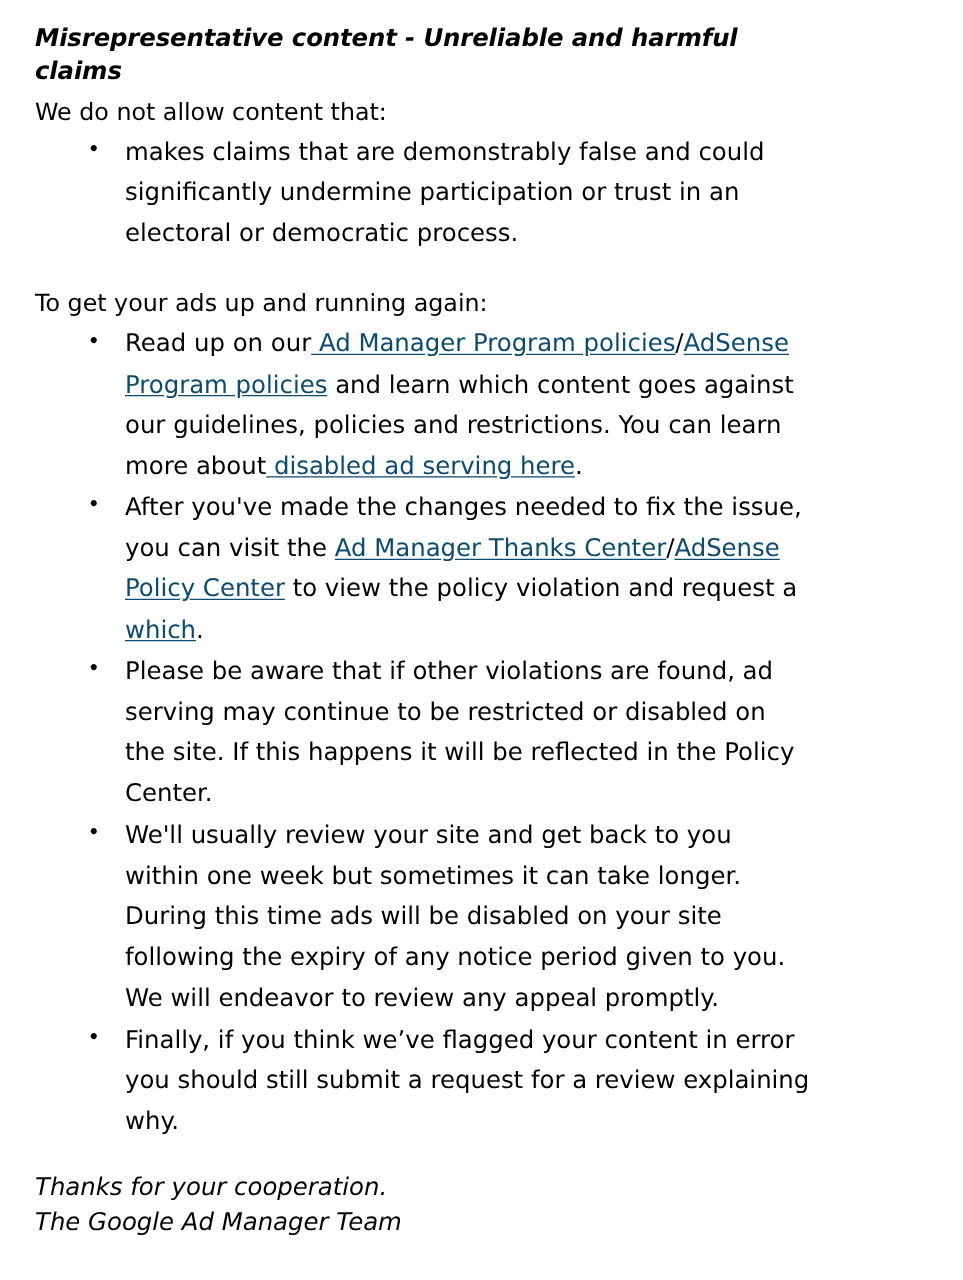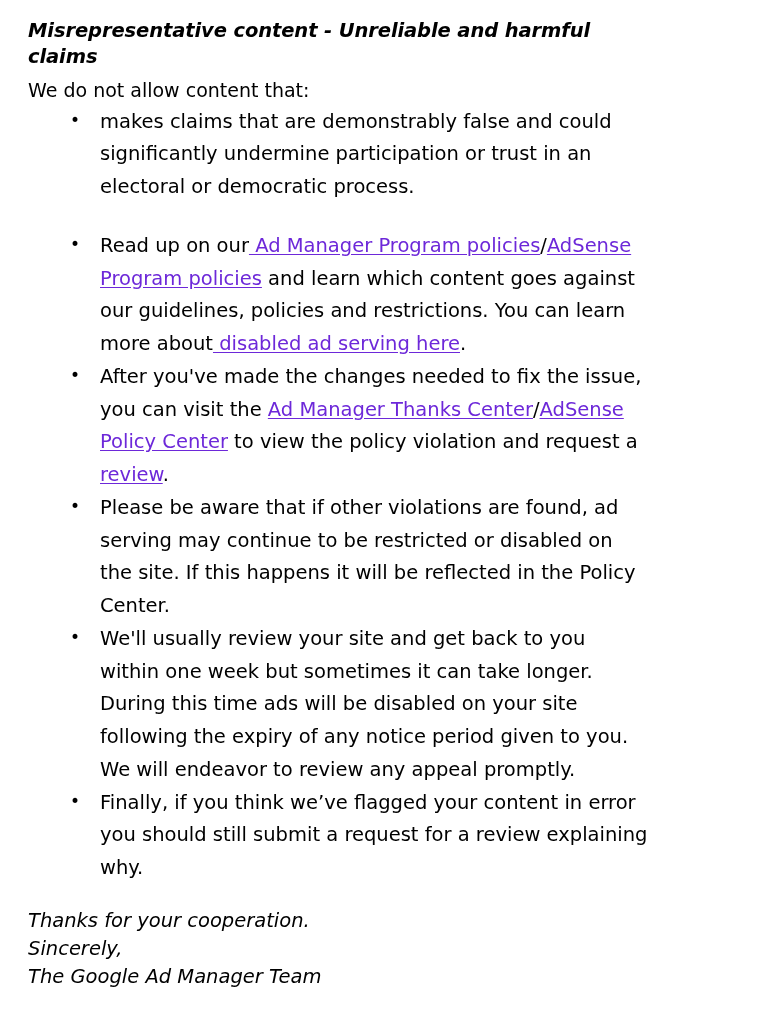--- a/index.html
+++ b/index.html
@@ -48,21 +48,21 @@
     content: "\2022";
     position: absolute;
     left: 42px;
     top: 0;
     font-size: 17px;
     line-height: 1.68;
   }
   .spacer-lg { height: 26px; }
   .spacer-md { height: 20px; }
   a.lnk {
-    color: #6d28d9;
+    color: #0c4a6e;
     text-decoration: underline;
     text-underline-offset: 2px;
   }
   .sign {
     font-size: 19.5px;
     line-height: 1.45;
     margin: 0;
     font-style: italic;
   }
   .sign-block { margin-top: 2px; }
@@ -77,46 +77,46 @@
   <p class="para">We do not allow content that:</p>
 
   <ul class="bullets">
     <li>
       <span>makes claims that are demonstrably false and could significantly undermine participation or trust in an electoral or democratic process.</span>
     </li>
   </ul>
 
   <div class="spacer-lg"></div>
 
+  <p class="para">To get your ads up and running again:</p>
 
   <ul class="bullets">
 
     <li>
       <span>Read up on our</span><a class="lnk" href="#"> Ad Manager Program policies</a><span>/</span><a class="lnk" href="#">AdSense Program policies</a><span> and learn which content goes against our guidelines, policies and restrictions. You can learn more about</span><a class="lnk" href="#"> disabled ad serving here</a><span>.</span>
     </li>
 
     <li>
-      <span>After you've made the changes needed to fix the issue, you can visit the </span><a class="lnk" href="#">Ad Manager Thanks Center</a><span>/</span><a class="lnk" href="#">AdSense Policy Center</a><span> to view the policy violation and request a</span><a class="lnk" href="#"> review</a><span>.</span>
+      <span>After you've made the changes needed to fix the issue, you can visit the </span><a class="lnk" href="#">Ad Manager Thanks Center</a><span>/</span><a class="lnk" href="#">AdSense Policy Center</a><span> to view the policy violation and request a</span><a class="lnk" href="#"> which</a><span>.</span>
     </li>
 
     <li>
       <span>Please be aware that if other violations are found, ad serving may continue to be restricted or disabled on the site. If this happens it will be reflected in the Policy Center.</span>
     </li>
 
     <li>
       <span>We'll usually review your site and get back to you within one week but sometimes it can take longer. During this time ads will be disabled on your site following the expiry of any notice period given to you. We will endeavor to review any appeal promptly.</span>
     </li>
 
     <li>
       <span>Finally, if you think we’ve flagged your content in error you should still submit a request for a review explaining why.</span>
     </li>
 
   </ul>
 
   <div class="spacer-md"></div>
 
   <div class="sign-block">
     <p class="sign">Thanks for your cooperation.</p>
-    <p class="sign">Sincerely,</p>
     <p class="sign">The Google Ad Manager Team</p>
   </div>
 
 </div>
 
 </body></html>

